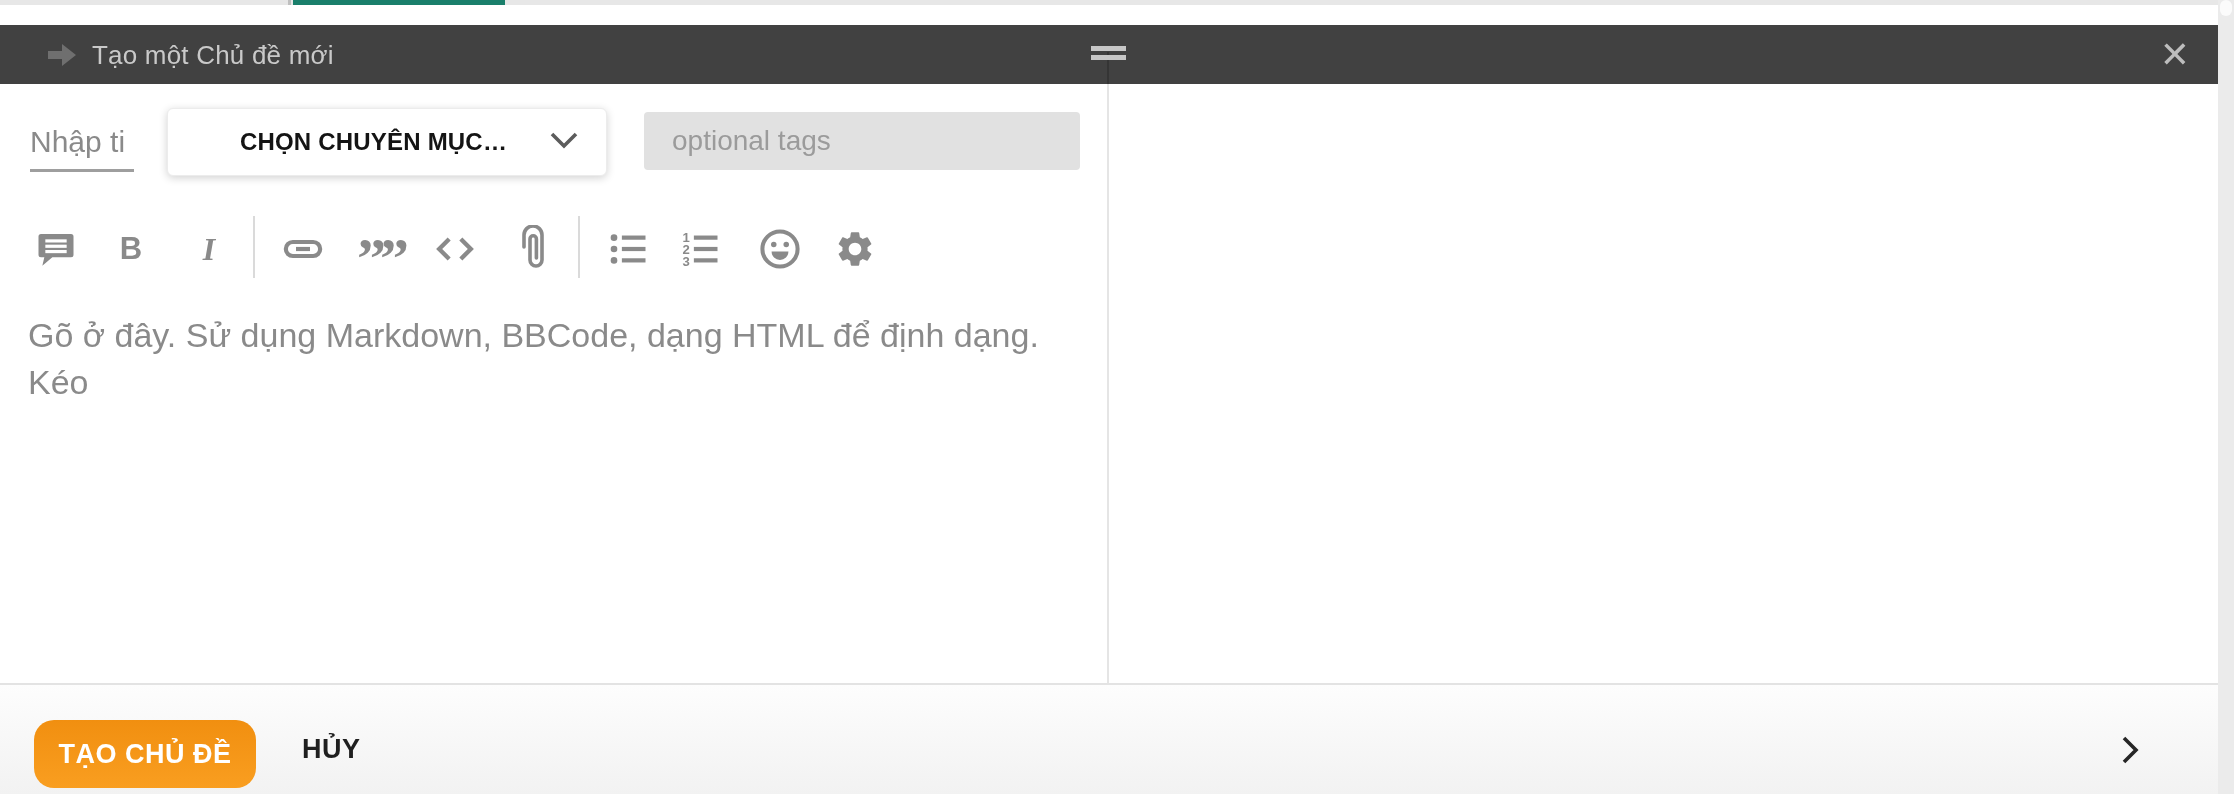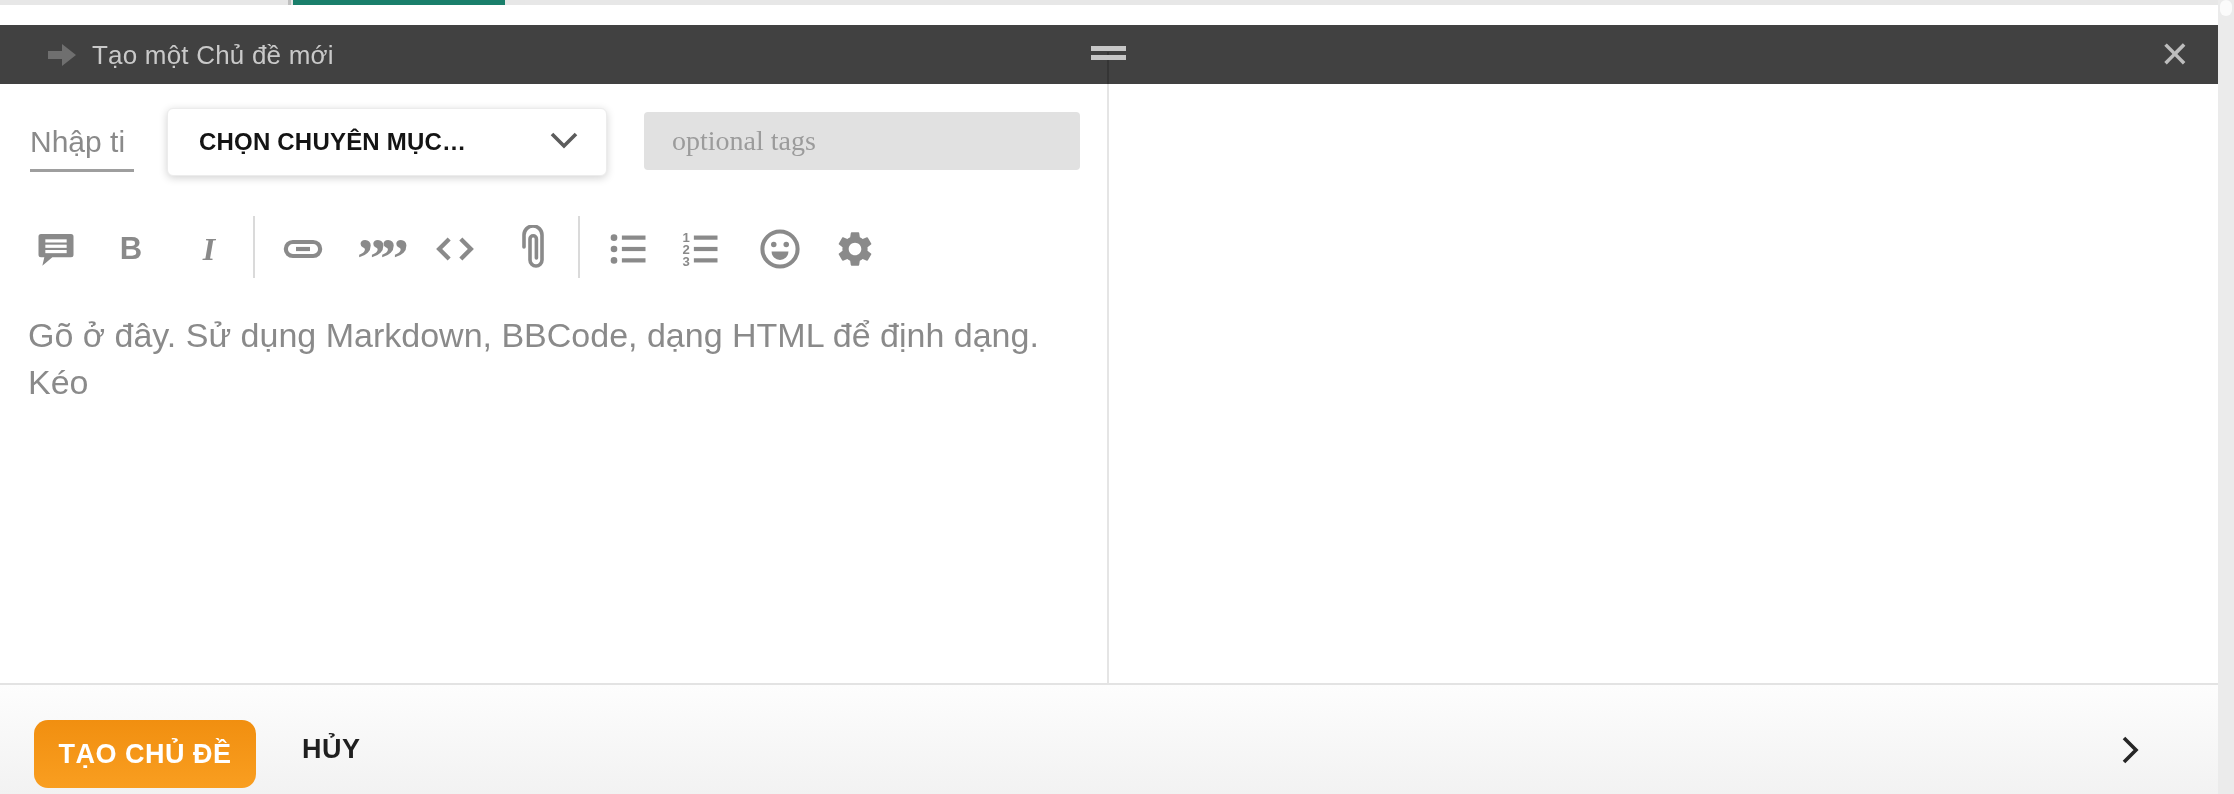--- a/index.html
+++ b/index.html
@@ -35,42 +35,42 @@
   .editor-pane { position:absolute; left:0; top:1px; width:1107px; height:100%; }
   .preview-pane { position:absolute; left:1109px; top:0; right:0; height:100%; background:#ffffff; }
   
   .title-input { position:absolute; left:30px; top:40px; width:104px;
     font-family:"Liberation Sans", sans-serif; font-size:30px; color:#8a8a8a;
     border:none; border-bottom:3px solid #9e9e9e; padding:0 0 10px 0; background:transparent; outline:none; }
   .title-input::placeholder { color:#8a8a8a; opacity:1; }
   .category-select { position:absolute; left:167px; top:23px; width:440px; height:68px;
     background:#ffffff; border:1px solid #ececec; border-radius:6px;
     box-shadow:0 2px 9px rgba(0,0,0,0.18); display:flex; align-items:center;
-    padding:0 26px 0 31px; cursor:pointer; }
+    padding:0 26px 0 31px; cursor:pointer;text-align:center; }
   .category-label { flex:1; font-size:24px; font-weight:bold; color:#141414; letter-spacing:.2px; white-space:nowrap; }
   .tags-input { position:absolute; left:644px; top:27px; width:436px; height:58px;
     background:#e1e1e1; border:none; border-radius:4px; outline:none;
-    font-family:Liberation Serif, serif; font-size:28px; color:#c2410c; padding:0 28px; }
+    font-family:Liberation Sans, sans-serif; font-size:28px; color:#c2410c; padding:0 28px; }
   .tags-input::placeholder { color:#9b9b9b; opacity:1; }
   
   .toolbar-btn { position:absolute; top:140px; width:48px; height:48px; border:none; background:none;
     display:flex; align-items:center; justify-content:center; color:#8a8a8a; cursor:pointer; }
   .tb-divider { position:absolute; top:131px; width:2px; height:62px; background:#dadada; }
   .glyph-bold { font-size:31px; font-weight:bold; font-family:"Liberation Sans", sans-serif; }
   .glyph-italic { font-size:32px; font-weight:bold; font-style:italic; font-family:"Liberation Serif", serif; }
   .glyph-quote { font-size:58px; font-weight:bold; font-family:"Liberation Serif", serif;
     letter-spacing:-6px; line-height:0; transform:translateY(10px); }
   
   .editor-body { position:absolute; left:0; top:220px; width:1107px; height:379px; cursor:text; }
   .editor-placeholder { position:absolute; left:28px; top:7px; color:#8a8a8a; font-size:34px; line-height:47px; }
   
   .composer-footer { position:absolute; left:0; top:658px; width:2218px; height:131px;
     border-top:2px solid #e3e3e3; background:linear-gradient(180deg, #fdfdfd 0%, #f0f0f0 100%); }
   .create-btn { position:absolute; left:34px; top:35px; width:222px; height:68px;
-    background:linear-gradient(180deg, #f18f10 0%, #f99e20 100%); border:none; border-radius:14px;
+    background:linear-gradient(180deg, #f18f10 0%, #f99e20 100%); border:none; border-radius:20px;
     color:#ffffff; font-family:"Liberation Sans", sans-serif; font-size:27px; font-weight:bold;
     letter-spacing:.5px; cursor:pointer; }
   .cancel-btn { position:absolute; left:302px; top:0; height:100%; display:flex; align-items:center;
     background:none; border:none; color:#1f1f1f; font-family:"Liberation Sans", sans-serif;
     font-size:27px; font-weight:bold; letter-spacing:.5px; cursor:pointer; }
   .footer-chevron { position:absolute; right:76px; top:50%; transform:translateY(-50%);
     background:none; border:none; cursor:pointer; display:flex; align-items:center; }
 </style>
 </head>
 <body>

